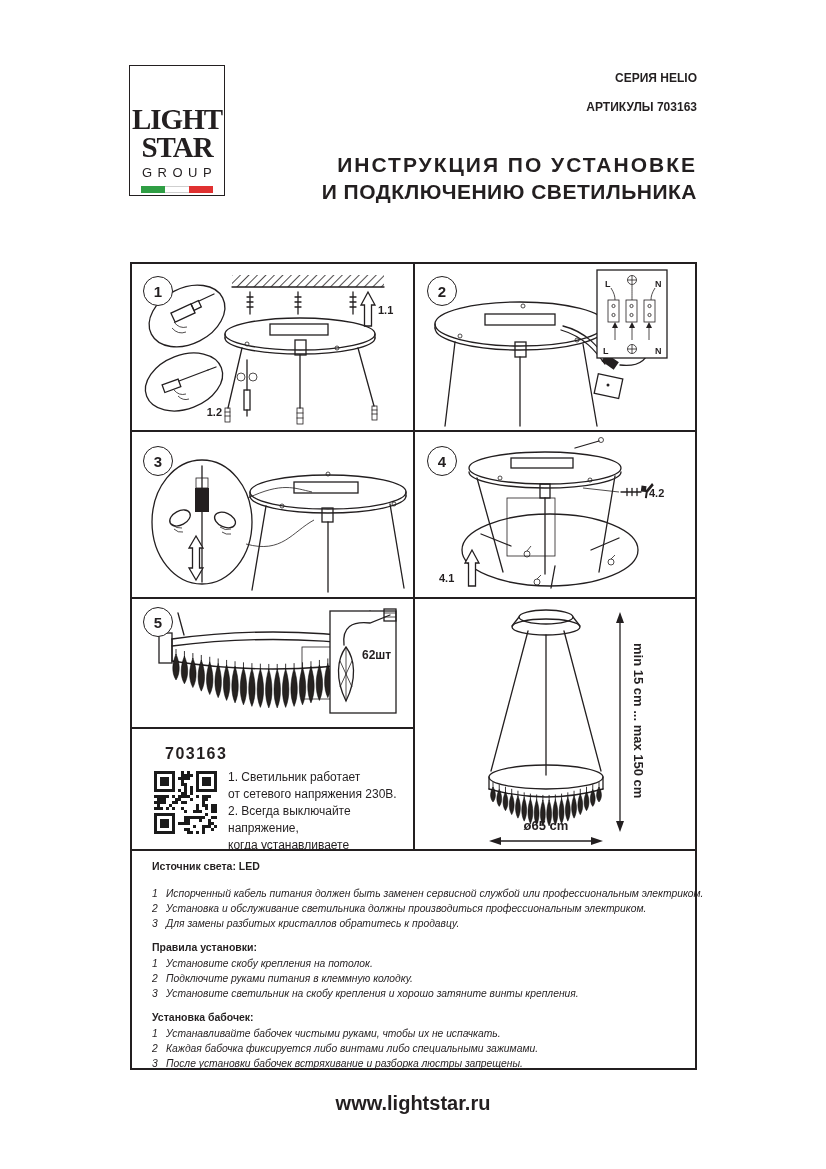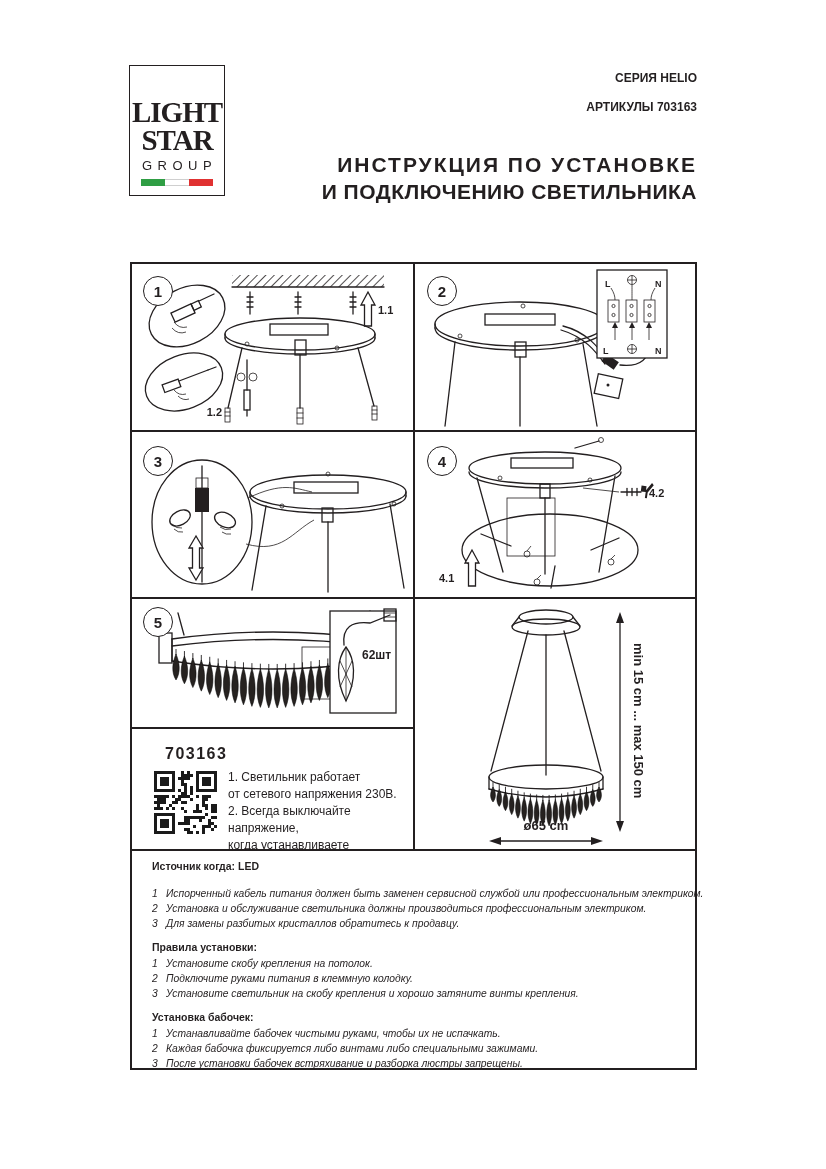--- a/index.html
+++ b/index.html
@@ -2,21 +2,21 @@
 <html style="--ink: #231f20; --green: #2f9e44; --red: #e03131;"><head>
 <meta charset="utf-8">
 <style>
   :root{ --ink:#231f20; --green:#2f9e44; --red:#e03131; }
   html,body{margin:0;padding:0;background:#fff;}
   #page{position:relative;width:826px;height:1169px;background:#fff;overflow:hidden;
         font-family:"Liberation Sans",sans-serif;color:var(--ink);}
   
   .logo-box{position:absolute;left:129px;top:65px;width:96px;height:131px;
             border:1.5px solid var(--ink);display:flex;flex-direction:column;
-            align-items:center;justify-content:flex-end;padding-bottom:9px;box-sizing:border-box;}
+            align-items:center;justify-content:flex-end;padding-bottom:2px;box-sizing:border-box;}
   .logo-word{font-family:"Liberation Serif",serif;font-weight:bold;font-size:29px;
              line-height:28px;letter-spacing:-1px;}
   .logo-group{font-size:13px;letter-spacing:5.5px;margin:4px 0 0 5px;font-weight:400;}
   .flag{display:flex;width:72px;height:7px;margin-top:6px;}
   .flag span{flex:1;}
   .flag .g{background:var(--green);}
   .flag .w{background:#fff;border-top:1px solid #cfcfcf;border-bottom:1px solid #cfcfcf;box-sizing:border-box;}
   .flag .r{background:var(--red);}
   .title-block{position:absolute;right:129px;top:64px;text-align:right;font-weight:bold;}
   .t-series{font-size:12px;line-height:29px;}
@@ -691,30 +691,31 @@
           <text x="131" y="231" font-size="13" text-anchor="middle">ø65 cm</text>
           <line class="ln" x1="78" y1="242" x2="184" y2="242"></line>
           <path class="fillk" d="M86,238 L86,246 L74,242 Z"></path>
           <path class="fillk" d="M176,238 L176,246 L188,242 Z"></path>
         </g>
       </svg>
     </div>
   </div>
 
   <div id="notes">
-    <p class="src bold">Источник когда: LED</p>
+    <p class="src bold">Источник света: LED</p>
 
     <div class="note-item"><span class="n">1</span><span>Испорченный кабель питания должен быть заменен сервисной службой или профессиональным электриком.</span></div>
     <div class="note-item"><span class="n">2</span><span>Установка и обслуживание светильника должны производиться профессиональным электриком.</span></div>
     <div class="note-item"><span class="n">3</span><span>Для замены разбитых кристаллов обратитесь к продавцу.</span></div>
 
     <p class="sec-title bold">Правила установки:</p>
     <div class="note-item"><span class="n">1</span><span>Установите скобу крепления на потолок.</span></div>
     <div class="note-item"><span class="n">2</span><span>Подключите руками питания в клеммную колодку.</span></div>
     <div class="note-item"><span class="n">3</span><span>Установите светильник на скобу крепления и хорошо затяните винты крепления.</span></div>
 
     <p class="sec-title bold">Установка бабочек:</p>
     <div class="note-item"><span class="n">1</span><span>Устанавливайте бабочек чистыми руками, чтобы их не испачкать.</span></div>
     <div class="note-item"><span class="n">2</span><span>Каждая бабочка фиксируется либо винтами либо специальными зажимами.</span></div>
     <div class="note-item"><span class="n">3</span><span>После установки бабочек встряхивание и разборка люстры запрещены.</span></div>
   </div>
 
+  <div id="footer">www.lightstar.ru</div>
 </div>
 
 </body></html>

